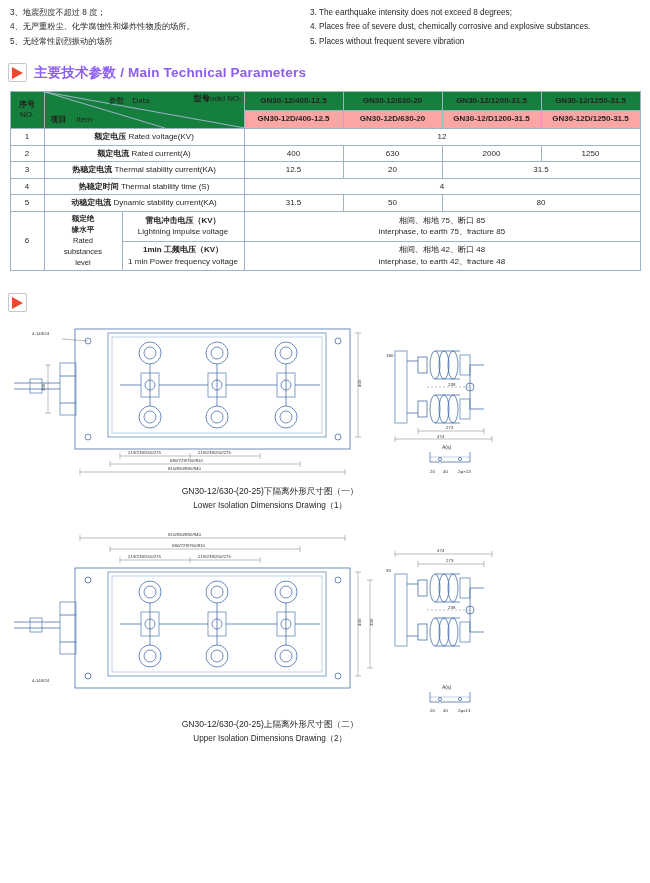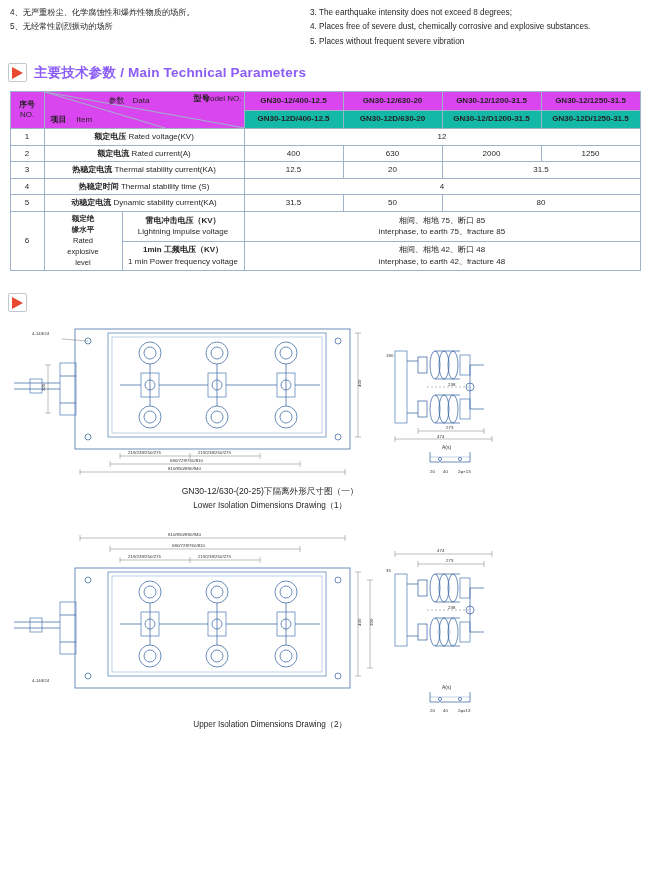--- a/index.html
+++ b/index.html
@@ -72,22 +72,22 @@
     color: #231f20;
     table-layout: fixed;
   }
   table.spec td, table.spec th {
     border: 1px solid #9fb3c8;
     padding: 2px 3px;
     vertical-align: middle;
     text-align: center;
     line-height: 1.45;
   }
-  .hdr { background: #d946ef; font-weight: bold; }
-  .hdr-sub { background: #14b8a6; font-weight: bold; }
+  .hdr { background: #15803d; font-weight: bold; }
+  .hdr-sub { background: #fca5a5; font-weight: bold; }
   .cell-left { text-align: left; padding-left: 6px; }
   .small { font-size: 7.5px; }
   .cn { font-weight: bold; }
   .en { font-weight: normal; }
 
   
   .draw-area {
     position: relative;
     width: 540px;
   }
@@ -102,20 +102,21 @@
   .dim-text { font-size: 4.4px; fill: #333; font-family: "Liberation Sans", sans-serif; }
   .dim-text5 { font-size: 5px; fill: #333; font-family: "Liberation Sans", sans-serif; }
 </style>
 </head>
 <body>
 
 <div class="page">
 
   <div class="notes">
     <div class="notes-col left">
+      <div class="note-line">3、地震烈度不超过 8 度；</div>
       <div class="note-line">4、无严重粉尘、化学腐蚀性和爆炸性物质的场所。</div>
       <div class="note-line">5、无经常性剧烈振动的场所</div>
     </div>
     <div class="notes-col right">
       <div class="note-line">3. The earthquake intensity does not exceed 8 degrees;</div>
       <div class="note-line">4. Places free of severe dust, chemically corrosive and explosive substances.</div>
       <div class="note-line">5. Places without frequent severe vibration</div>
     </div>
   </div>
 
@@ -220,21 +221,21 @@
         <td>50</td>
         <td colspan="2">80</td>
       </tr>
 
       <tr>
         <td rowspan="2">6</td>
         <td rowspan="2" class="small" style="text-align:center;">
           <div class="cn">额定绝</div>
           <div class="cn">缘水平</div>
           <div class="en">Rated</div>
-          <div class="en">explosive</div>
+          <div class="en">substances</div>
           <div class="en">level</div>
         </td>
         <td class="cell-left">
           <div class="cn">雷电冲击电压（KV）</div>
           <div class="en">Lightning impulse voltage</div>
         </td>
         <td colspan="4">
           <div>相间、相地 75、断口 85</div>
           <div>interphase, to earth 75、fracture 85</div>
         </td>
@@ -527,17 +528,18 @@
         <circle cx="440" cy="175" r="1.6"></circle>
         <circle cx="460" cy="175" r="1.6"></circle>
       </g>
       <text class="dim-text5" x="442" y="165">A(s)</text>
       <text class="dim-text" x="430" y="188">20</text>
       <text class="dim-text" x="443" y="188">40</text>
       <text class="dim-text" x="458" y="188">2φx13</text>
     </svg>
 
     <div class="fig-caption">
+      <div>GN30-12/630-(20-25)上隔离外形尺寸图（二）</div>
       <div class="l2">Upper Isolation Dimensions Drawing（2）</div>
     </div>
   </div>
 
 </div>
 
 </body></html>

